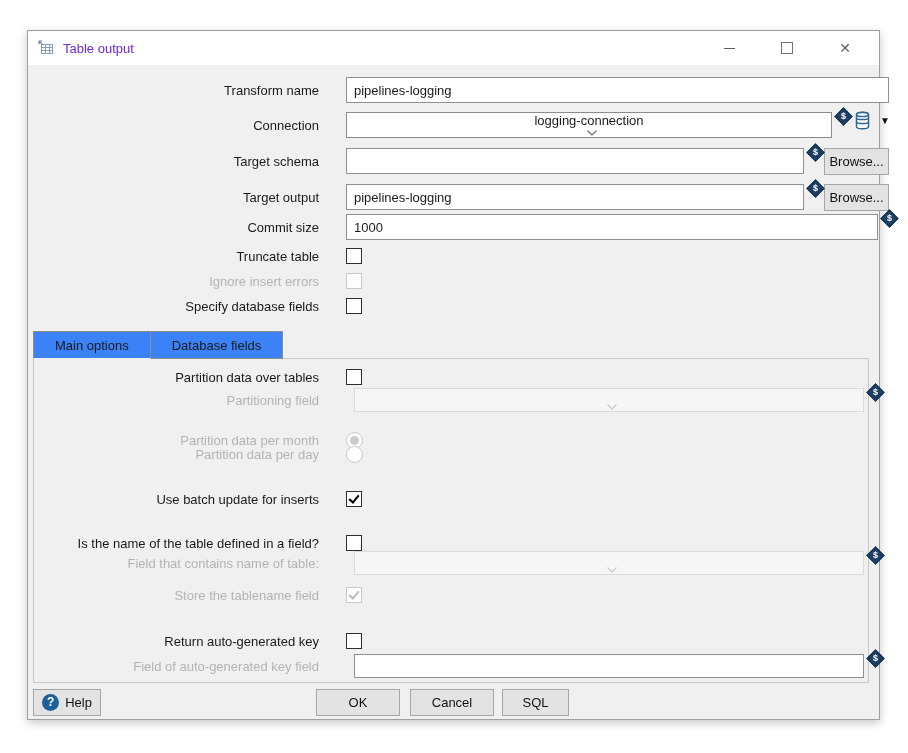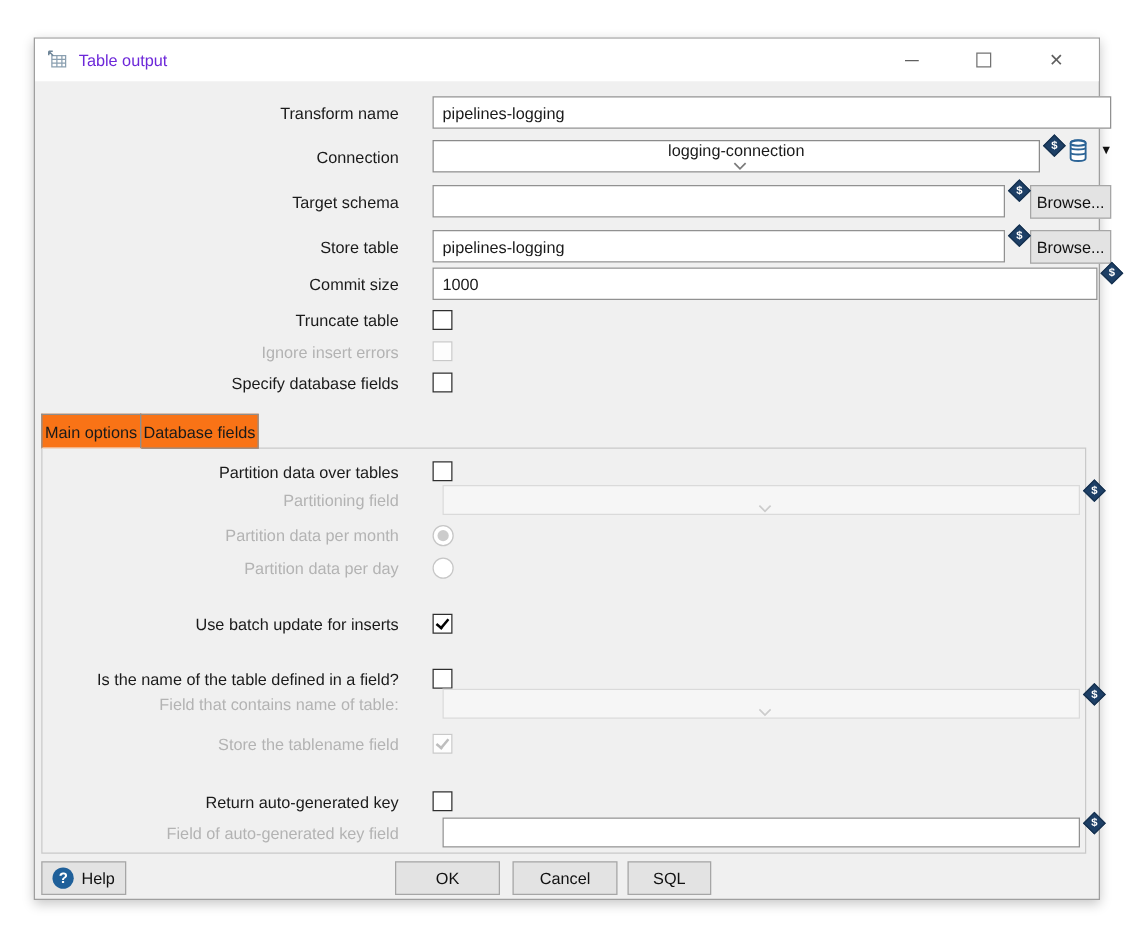--- a/index.html
+++ b/index.html
@@ -65,21 +65,21 @@
         justify-content:center;padding:0 10px;cursor:default;}
   .browse{margin-left:20px;width:65px;flex:none;}
   .footbtn{position:absolute;top:658px;}
   .helpicon{width:17px;height:17px;border-radius:50%;background:#1f609a;color:#fff;
             font-weight:bold;font-size:12px;line-height:17px;text-align:center;
             margin-right:6px;flex:none;}
   
   .groupbox{position:absolute;left:5px;top:327px;width:836px;height:325px;
             border:1px solid #c9c9c9;box-sizing:border-box;}
   .tabbar{position:absolute;left:5px;top:300px;display:flex;z-index:2;}
-  .tab{height:28px;padding:0 2px;border:1px solid #8e8e8e;background:#f97316;
+  .tab{height:28px;padding:0 21px;border:1px solid #8e8e8e;background:#3b82f6;
        display:flex;align-items:center;box-sizing:border-box;cursor:default;}
   .tab + .tab{margin-left:-1px;}
   .tab.active{border-bottom:1px solid #f0f0f0;z-index:3;}
   
   .chev{display:inline-flex;flex:none;margin-left:6px;}
   .dbicon{margin-left:22px;display:inline-flex;flex:none;cursor:default;}
   .menucaret{margin-left:9px;color:#111;font-size:10px;line-height:10px;cursor:default;
              position:relative;top:-4px;}
   .raise5{position:relative;top:-5px;}
 </style>
@@ -158,21 +158,21 @@
           <input class="txt" value="" style="">
           <span class="vicon">
               <span class="vd">$</span>
             </span>
         </span>
         <button class="pushbtn browse">Browse...</button>
       </span>
     </div>
 
     <div class="row" style="top:153px">
-      <label class="lbl">Store table</label>
+      <label class="lbl">Target output</label>
       <span class="ctrl">
         <span class="iwrap" style="width:458px">
           <input class="txt" value="pipelines-logging" style="">
           <span class="vicon">
               <span class="vd">$</span>
             </span>
         </span>
         <button class="pushbtn browse">Browse...</button>
       </span>
     </div>
@@ -235,21 +235,21 @@
                 </svg>
             </span>
           </div>
           <span class="vicon">
               <span class="vd">$</span>
             </span>
         </span>
       </span>
     </div>
 
-    <div class="row cbrow" style="top:388px">
+    <div class="row cbrow" style="top:400px">
       <label class="lbl dim">Partition data per month</label>
       <span class="ctrl">
         <input type="radio" class="rb dim" name="partition-period" disabled="" checked="" style="">
       </span>
     </div>
 
     <div class="row cbrow" style="top:414px">
       <label class="lbl dim">Partition data per day</label>
       <span class="ctrl">
         <input type="radio" class="rb dim" name="partition-period" disabled="" style="">

